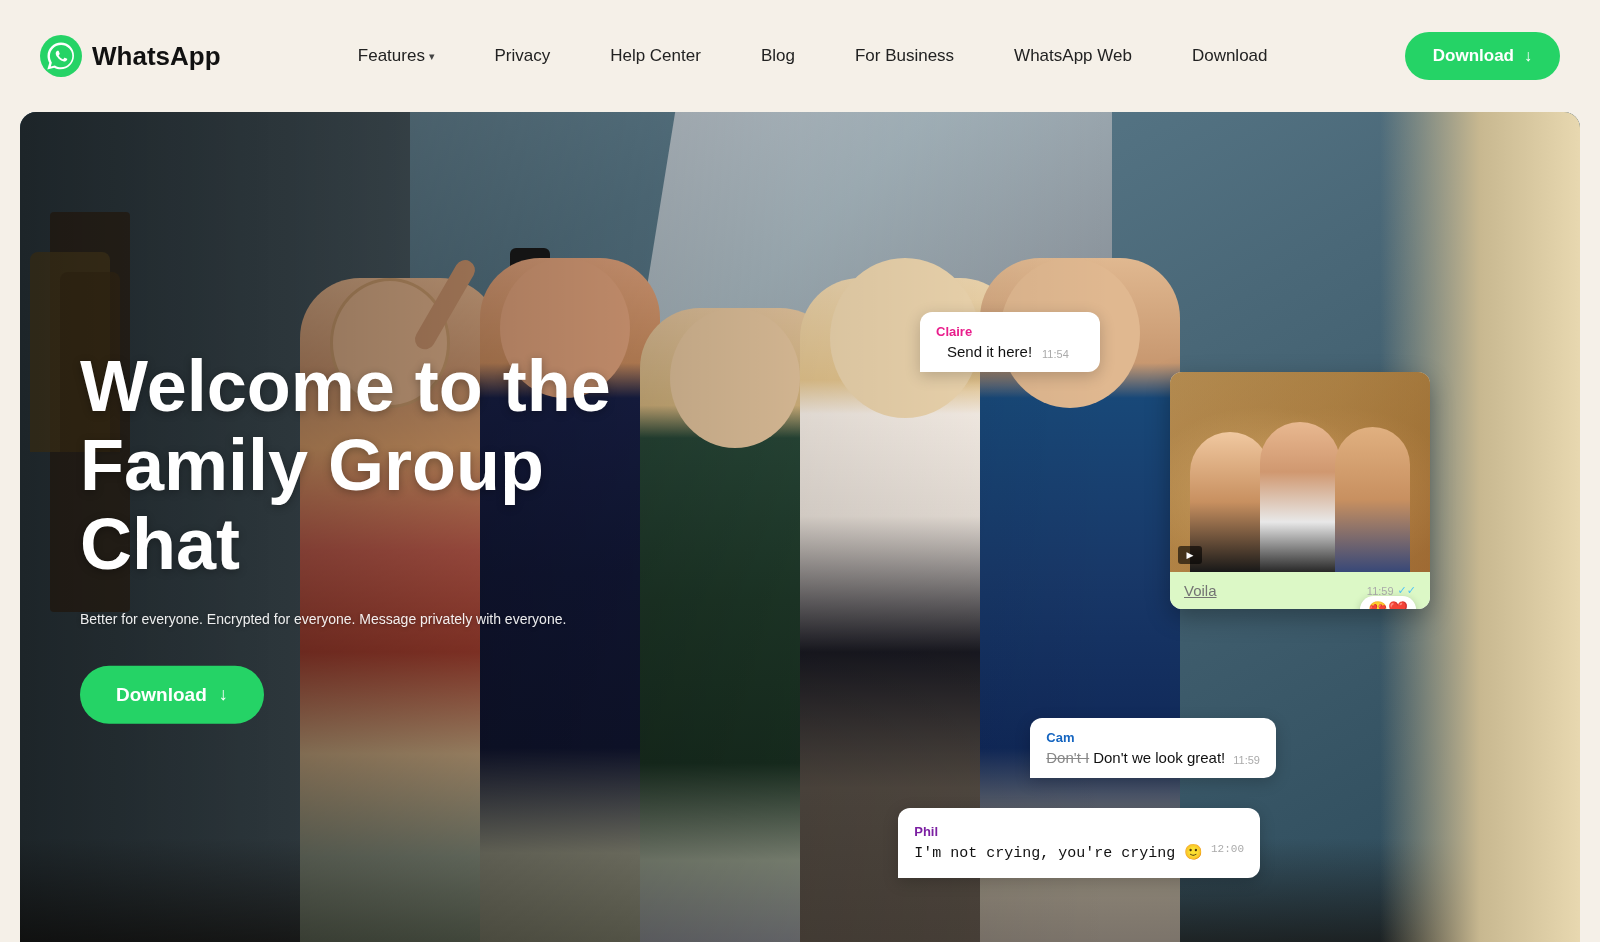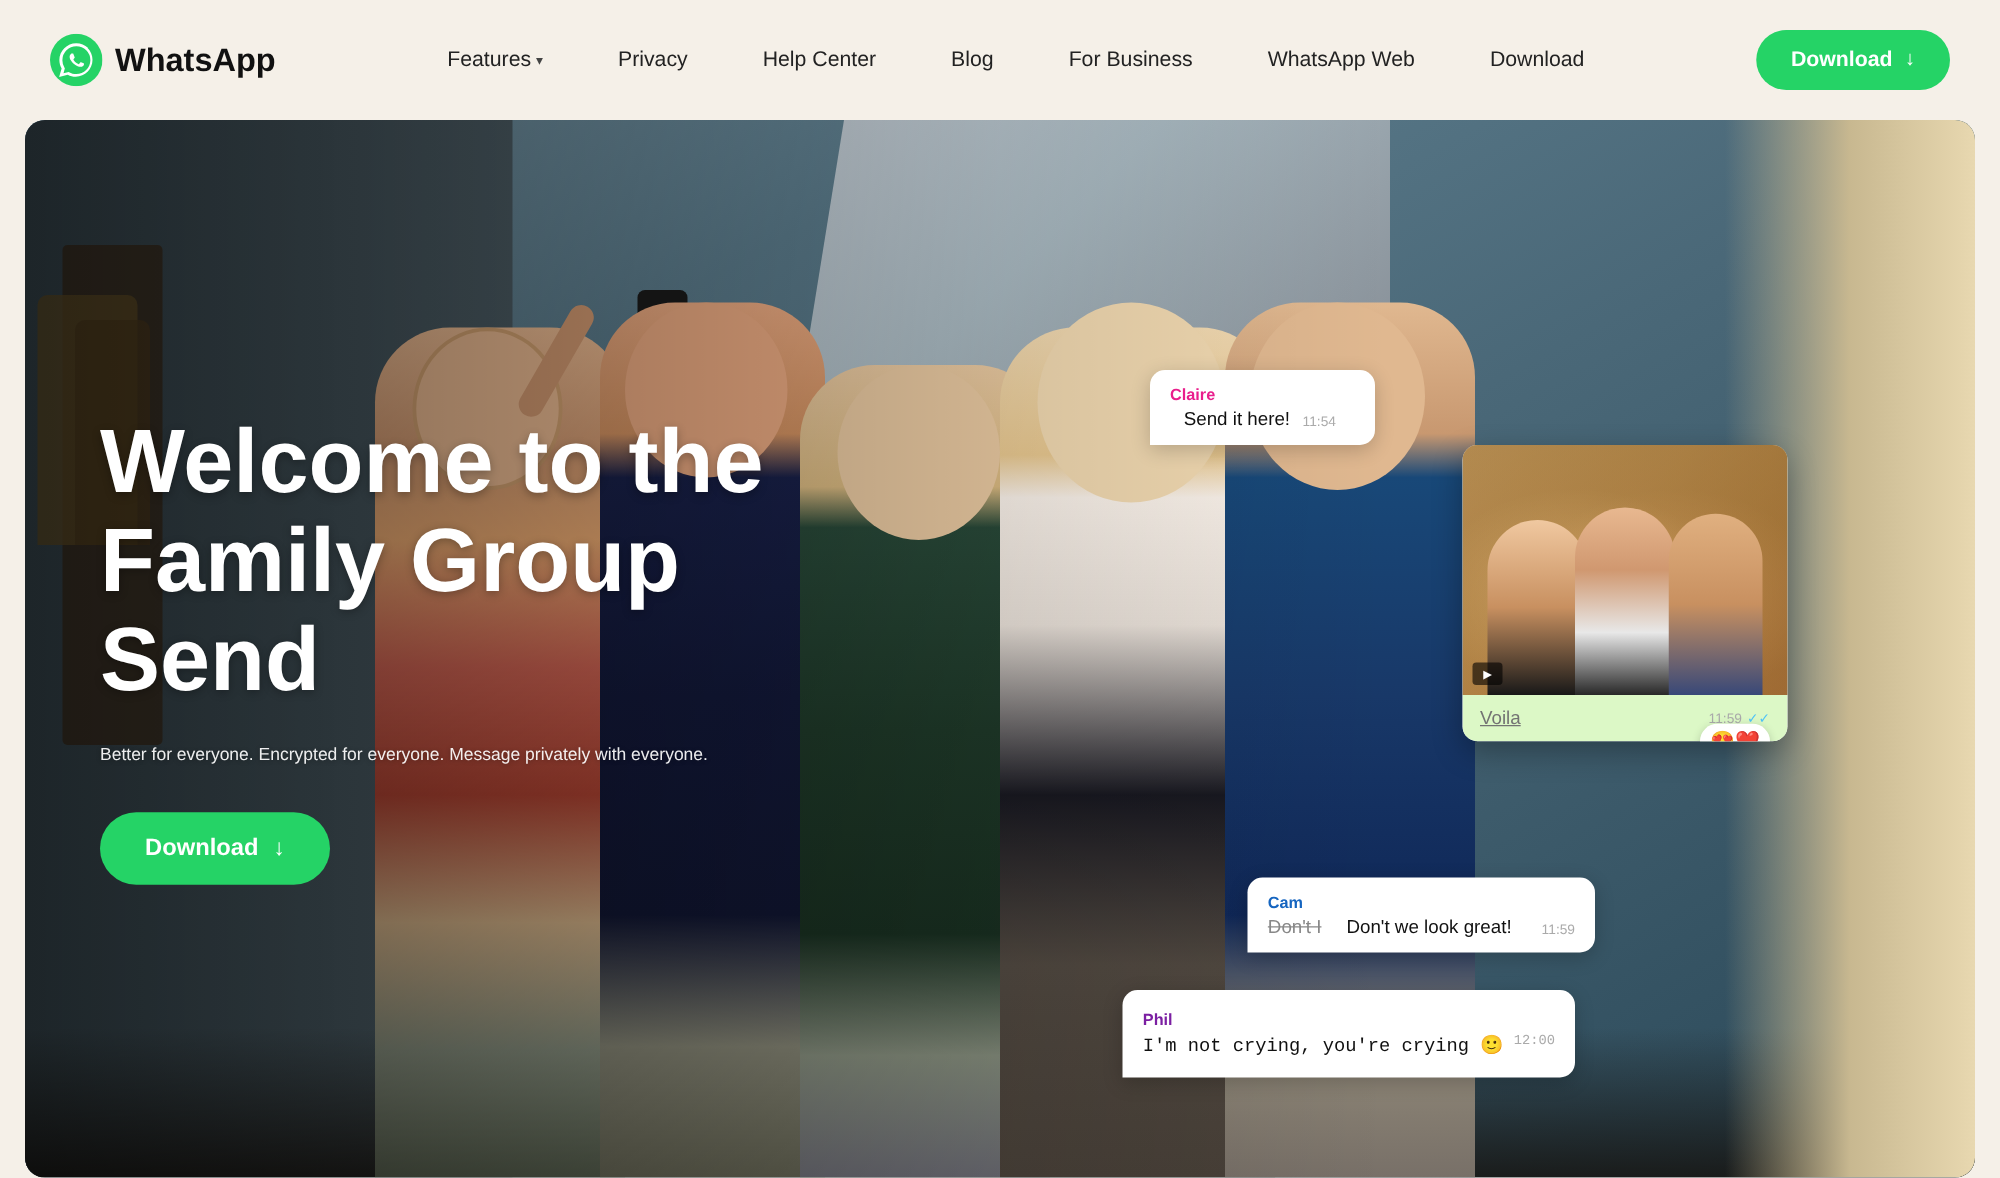--- a/index.html
+++ b/index.html
@@ -5,21 +5,21 @@
     * { margin: 0; padding: 0; box-sizing: border-box; }
     body { font-family: 'Helvetica Neue', Arial, sans-serif; background: #f5f0e8; width: 1600px; min-height: 942px; overflow-x: hidden; }
 
     
     .navbar {
       background: #f5f0e8;
       display: flex;
       align-items: center;
       justify-content: space-between;
       padding: 0 40px;
-      height: 96px;
+      height: 112px;
       position: relative;
       z-index: 10;
     }
     .navbar-logo {
       display: flex;
       align-items: center;
       gap: 10px;
       text-decoration: none;
     }
     .whatsapp-icon {
@@ -256,21 +256,21 @@
       font-size: 13px;
       font-weight: 700;
       color: #1565c0;
       margin-bottom: 4px;
     }
     .chat-bubble-cam .message {
       font-size: 15px;
       color: #111;
       display: flex;
       align-items: flex-end;
-      gap: 20px;
+      gap: 4px;
     }
     .chat-bubble-cam .strikethrough {
       text-decoration: line-through;
       color: #888;
     }
     .chat-bubble-cam .time {
       font-size: 11px;
       color: #aaa;
       margin-left: 4px;
     }
@@ -386,21 +386,21 @@
         <div style="position:absolute;top:0;left:20px;width:140px;height:150px;background:#e0b890;border-radius:50%;"></div>
       </div>
     </div>
 
     <div style="position:absolute;top:0;right:0;width:200px;height:100%;background:linear-gradient(to left, #e8d8b0 0%, #c8b890 50%, transparent 100%);"></div>
 
     <div style="position:absolute;inset:0;background:linear-gradient(to right, rgba(0,0,0,0.5) 0%, rgba(0,0,0,0.3) 25%, rgba(0,0,0,0.1) 50%, transparent 70%);"></div>
   </div>
 
   <div class="hero-content">
-    <h1 class="hero-title">Welcome to the Family Group Send</h1>
+    <h1 class="hero-title">Welcome to the Family Group Chat</h1>
     <p class="hero-subtitle">Better for everyone. Encrypted for everyone. Message privately with everyone.</p>
     <button class="hero-download-btn">
       <span>Download</span>
       <span class="arrow-icon">↓</span>
     </button>
   </div>
 
   <div class="chat-bubble-claire">
     <div class="sender">Claire</div>
     <div class="message">

